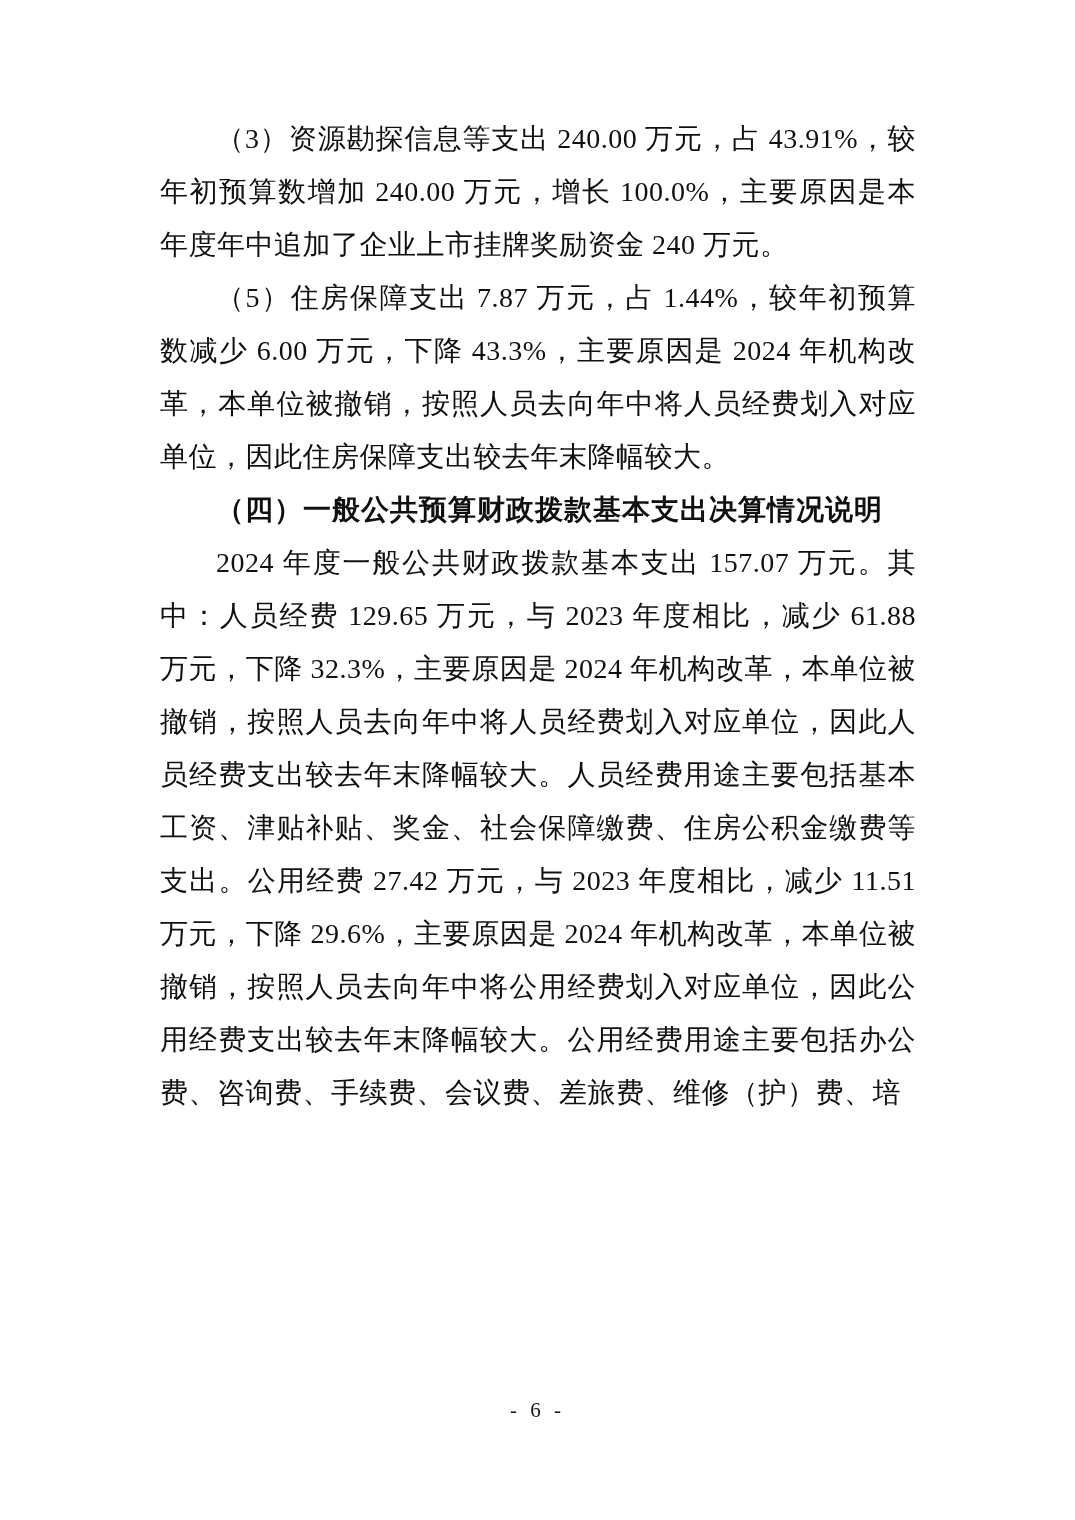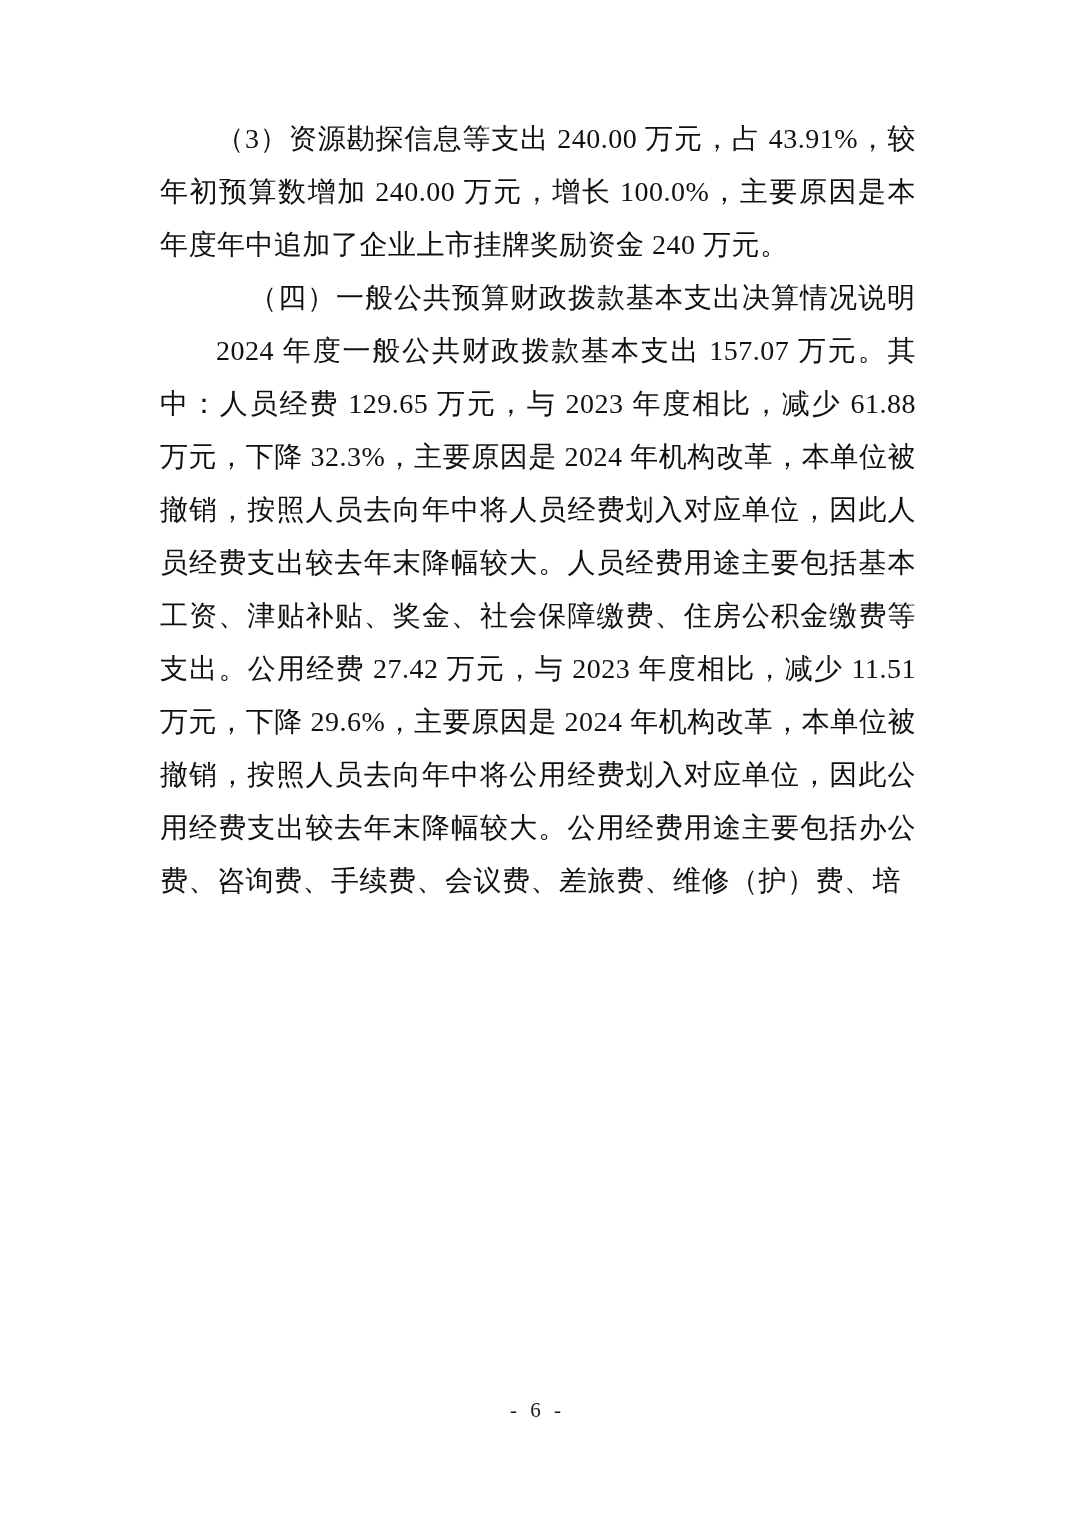--- a/index.html
+++ b/index.html
@@ -35,22 +35,22 @@
     font-size: 28px;
     line-height: 53px;
     text-indent: 2em;
     text-align: justify;
     text-justify: inter-character;
     letter-spacing: 0.5px;
     word-break: break-all;
     font-weight: 400;
   }
   .para.heading {
-    font-weight: 400;
-    text-align: right;
+    font-weight: 700;
+    text-align: left;
     letter-spacing: 1px;
   }
   .page-footer {
     position: absolute;
     left: 0;
     top: 1398px;
     width: 1075px;
     text-align: center;
   }
   .page-number {
@@ -61,20 +61,21 @@
   }
 </style>
 </head>
 <body>
 
 <div class="page">
 
   <div class="text-block">
 
   <p class="para">（3）资源勘探信息等支出 240.00 万元，占 43.91%，较年初预算数增加 240.00 万元，增长 100.0%，主要原因是本年度年中追加了企业上市挂牌奖励资金 240 万元。</p>
+      <p class="para">（5）住房保障支出 7.87 万元，占 1.44%，较年初预算数减少 6.00 万元，下降 43.3%，主要原因是 2024 年机构改革，本单位被撤销，按照人员去向年中将人员经费划入对应单位，因此住房保障支出较去年末降幅较大。</p>
       <p class="para heading">（四）一般公共预算财政拨款基本支出决算情况说明</p>
       <p class="para">2024 年度一般公共财政拨款基本支出 157.07 万元。其中：人员经费 129.65 万元，与 2023 年度相比，减少 61.88 万元，下降 32.3%，主要原因是 2024 年机构改革，本单位被撤销，按照人员去向年中将人员经费划入对应单位，因此人员经费支出较去年末降幅较大。人员经费用途主要包括基本工资、津贴补贴、奖金、社会保障缴费、住房公积金缴费等支出。公用经费 27.42 万元，与 2023 年度相比，减少 11.51 万元，下降 29.6%，主要原因是 2024 年机构改革，本单位被撤销，按照人员去向年中将公用经费划入对应单位，因此公用经费支出较去年末降幅较大。公用经费用途主要包括办公费、咨询费、手续费、会议费、差旅费、维修（护）费、培</p>
     </div>
 
   <div class="page-footer">
     <span class="page-number">- 6 -</span>
   </div>
 
 </div>
 

